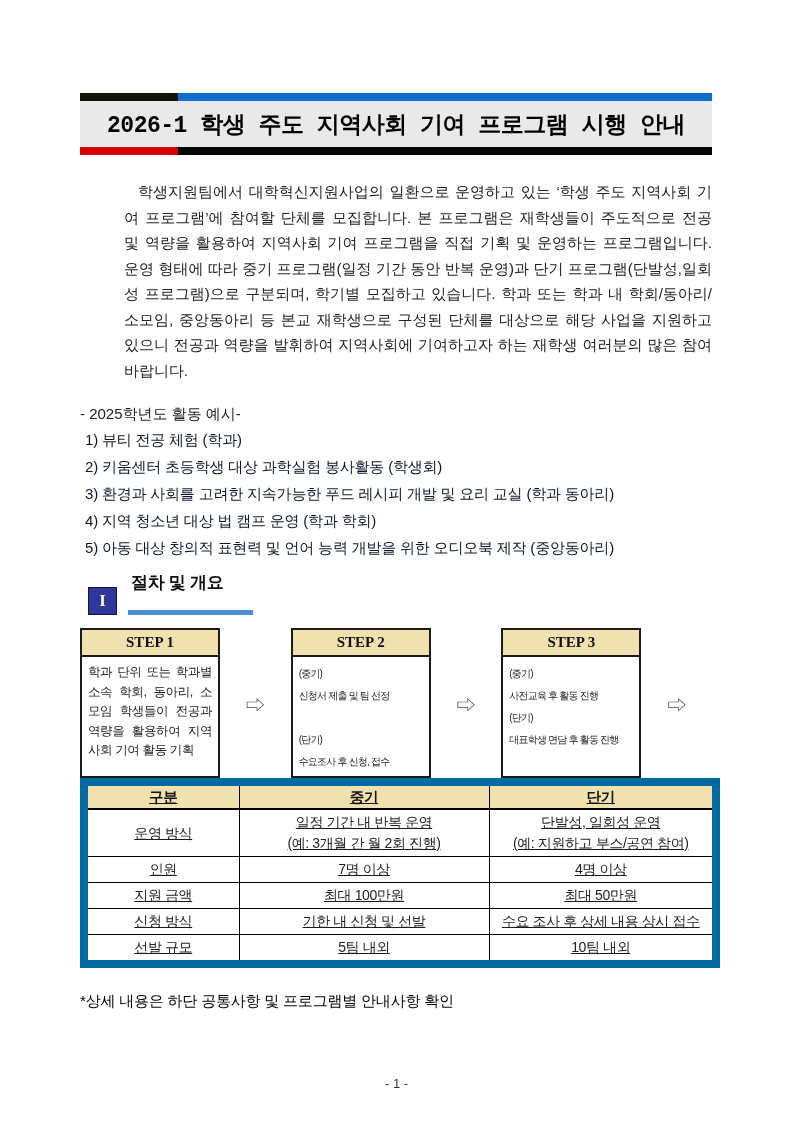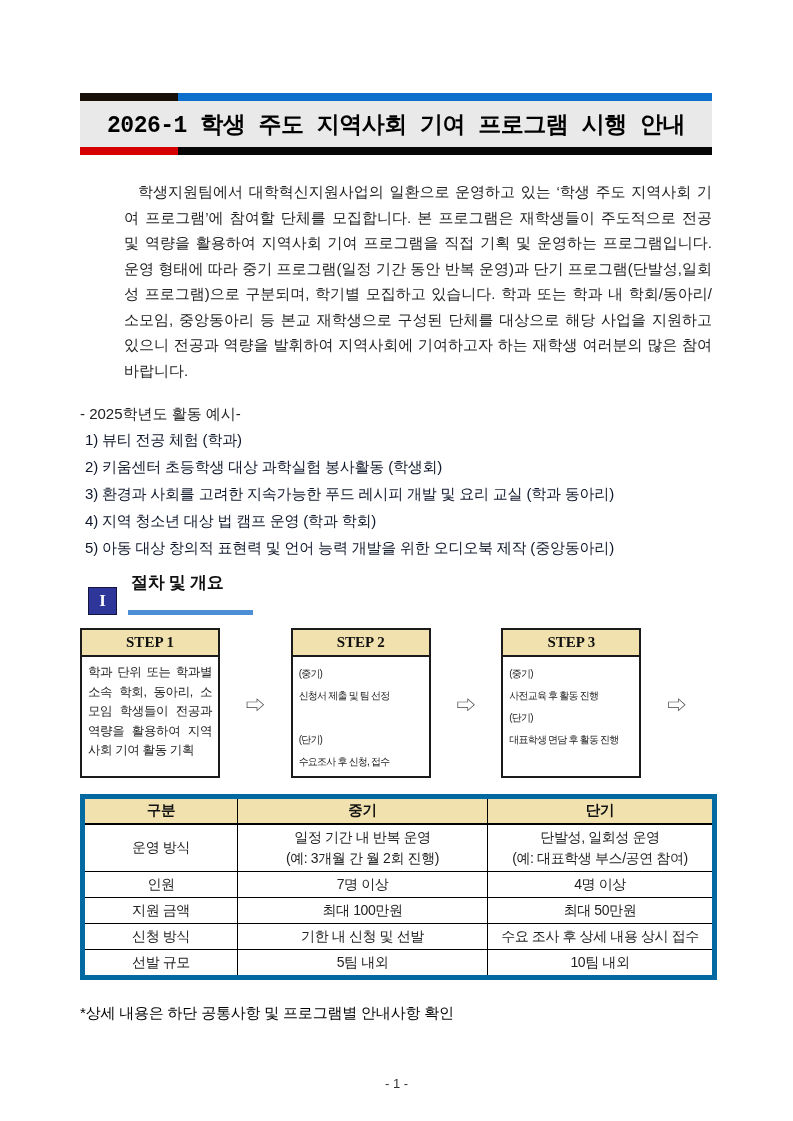--- a/index.html
+++ b/index.html
@@ -82,23 +82,24 @@
     font-size: 12.5px; line-height: 19.5px; letter-spacing: -0.4px;
     text-align: justify; word-break: break-all;
   }
   .step-arrow {
     flex: 1; display: flex; align-items: center; justify-content: center;
     font-size: 19px; color: #444;
   }
 
   
   .program-table {
-    margin-top: 16px; width: 632px;
-    border-collapse: collapse; border: 5px solid #0369a1;
+    margin-top: 0; width: 632px;
+    border-collapse: collapse; border: 8px solid #0369a1;
     table-layout: fixed;
+    text-decoration: underline;
   }
   .program-table col.c1 { width: 155px; }
   .program-table col.c2 { width: 250px; }
   .program-table col.c3 { width: 227px; }
   .program-table th {
     background: #f0e1ae; border: 1px solid #000; border-bottom: 2px solid #000;
     height: 27px; font-size: 14.5px; font-weight: bold; color: #111;
     text-align: center; letter-spacing: -0.3px;
   }
   .program-table td {
@@ -209,21 +210,21 @@
       </thead>
       <tbody>
         <tr>
           <td>운영 방식</td>
           <td>
             <div>일정 기간 내 반복 운영</div>
             <div>(예: 3개월 간 월 2회 진행)</div>
           </td>
           <td>
             <div>단발성, 일회성 운영</div>
-            <div>(예: 대표학생 부스/공연 참여)</div>
+            <div>(예: 지원하고 부스/공연 참여)</div>
           </td>
         </tr>
         <tr class="single">
           <td>인원</td>
           <td>7명 이상</td>
           <td>4명 이상</td>
         </tr>
         <tr class="single">
           <td>지원 금액</td>
           <td>최대 100만원</td>

